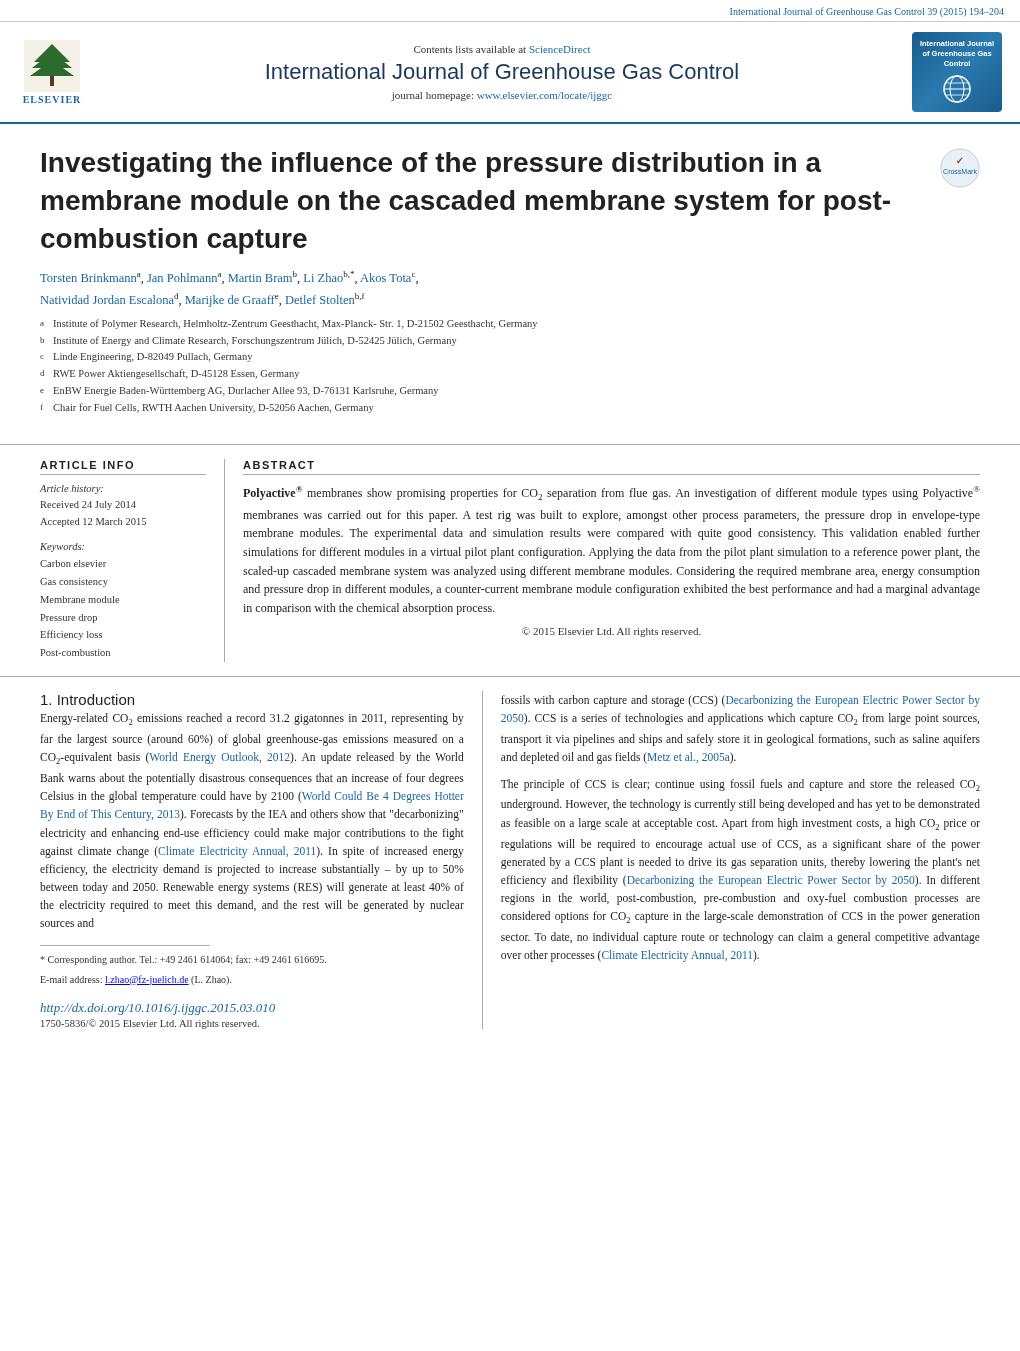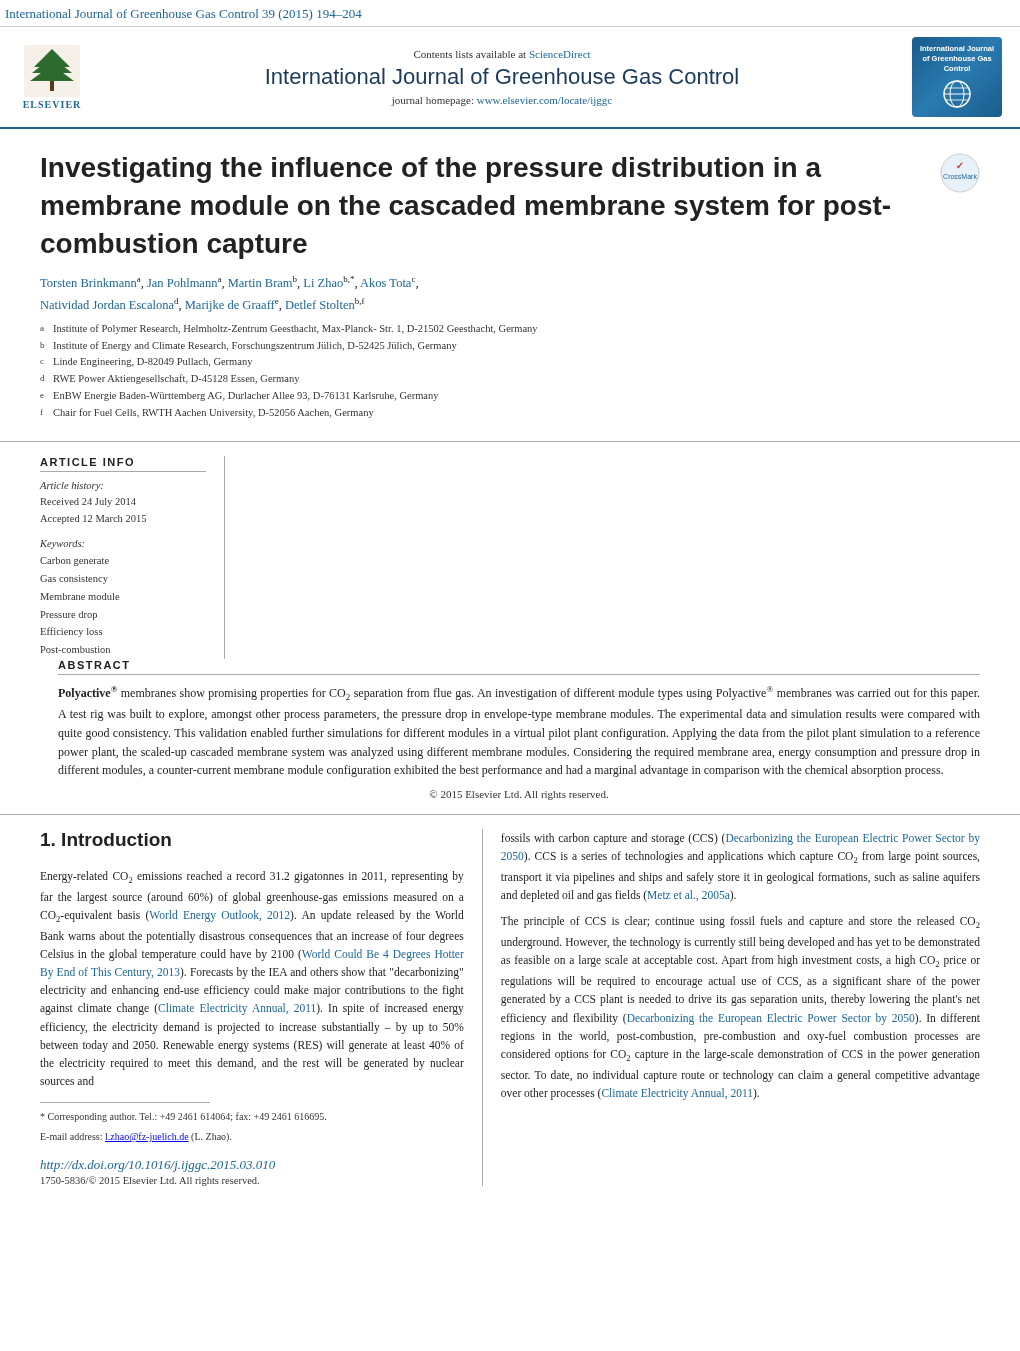--- a/index.html
+++ b/index.html
@@ -12,23 +12,23 @@
       color: #222;
     }
     .page {
       width: 1020px;
       min-height: 1351px;
       background: #fff;
       padding: 0;
     }
     
     .journal-top-bar {
-      text-align: left;
-      padding: 6px 5px 4px;
-      font-size: 13px;
+      text-align: right;
+      padding: 6px 16px 4px;
+      font-size: 10px;
       color: #1a6699;
       border-bottom: 1px solid #ccc;
     }
     
     .journal-header {
       display: flex;
       align-items: center;
       padding: 10px 18px 10px 12px;
       border-bottom: 2px solid #1a6699;
       gap: 10px;
@@ -154,22 +154,21 @@
       font-size: 9px;
       vertical-align: super;
       min-width: 10px;
     }
     
     .two-col {
       display: flex;
       gap: 0;
       padding: 14px 40px 0 40px;
       border-top: 1px solid #aaa;
-      margin-top: 10px;
-      flex-direction: column;
+      margin-top: 18px;
     }
     .article-info {
       width: 185px;
       min-width: 185px;
       padding-right: 18px;
       border-right: 1px solid #aaa;
     }
     .info-section-title {
       font-family: Arial, sans-serif;
       font-size: 11px;
@@ -244,24 +243,24 @@
       width: 47%;
       padding-right: 18px;
     }
     .right-col {
       width: 53%;
       padding-left: 18px;
       border-left: 1px solid #aaa;
     }
     .section-heading {
       font-family: Arial, sans-serif;
-      font-size: 19px;
-      font-weight: bold;
-      color: #222;
-      margin-bottom: 16px;
+      font-size: 15px;
+      font-weight: normal;
+      color: #222;
+      margin-bottom: 1px;
     }
     .body-text {
       font-size: 11.5px;
       color: #222;
       line-height: 1.58;
       text-align: justify;
       margin-bottom: 8px;
     }
     .body-text .ref-link {
       color: #1a6699;
@@ -397,21 +396,21 @@
 
     <div class="article-info">
       <div class="info-section-title">ARTICLE INFO</div>
       <div class="info-label">Article history:</div>
       <div class="info-dates">
         <div>Received 24 July 2014</div>
         <div>Accepted 12 March 2015</div>
       </div>
       <div class="keywords-label">Keywords:</div>
       <div>
-        <div class="keyword-item">Carbon generate</div>
+        <div class="keyword-item">Carbon elsevier</div>
         <div class="keyword-item">Gas consistency</div>
         <div class="keyword-item">Membrane module</div>
         <div class="keyword-item">Pressure drop</div>
         <div class="keyword-item">Efficiency loss</div>
         <div class="keyword-item">Post-combustion</div>
       </div>
     </div>
 
     <div class="abstract-col">
       <div class="abstract-title">ABSTRACT</div>

